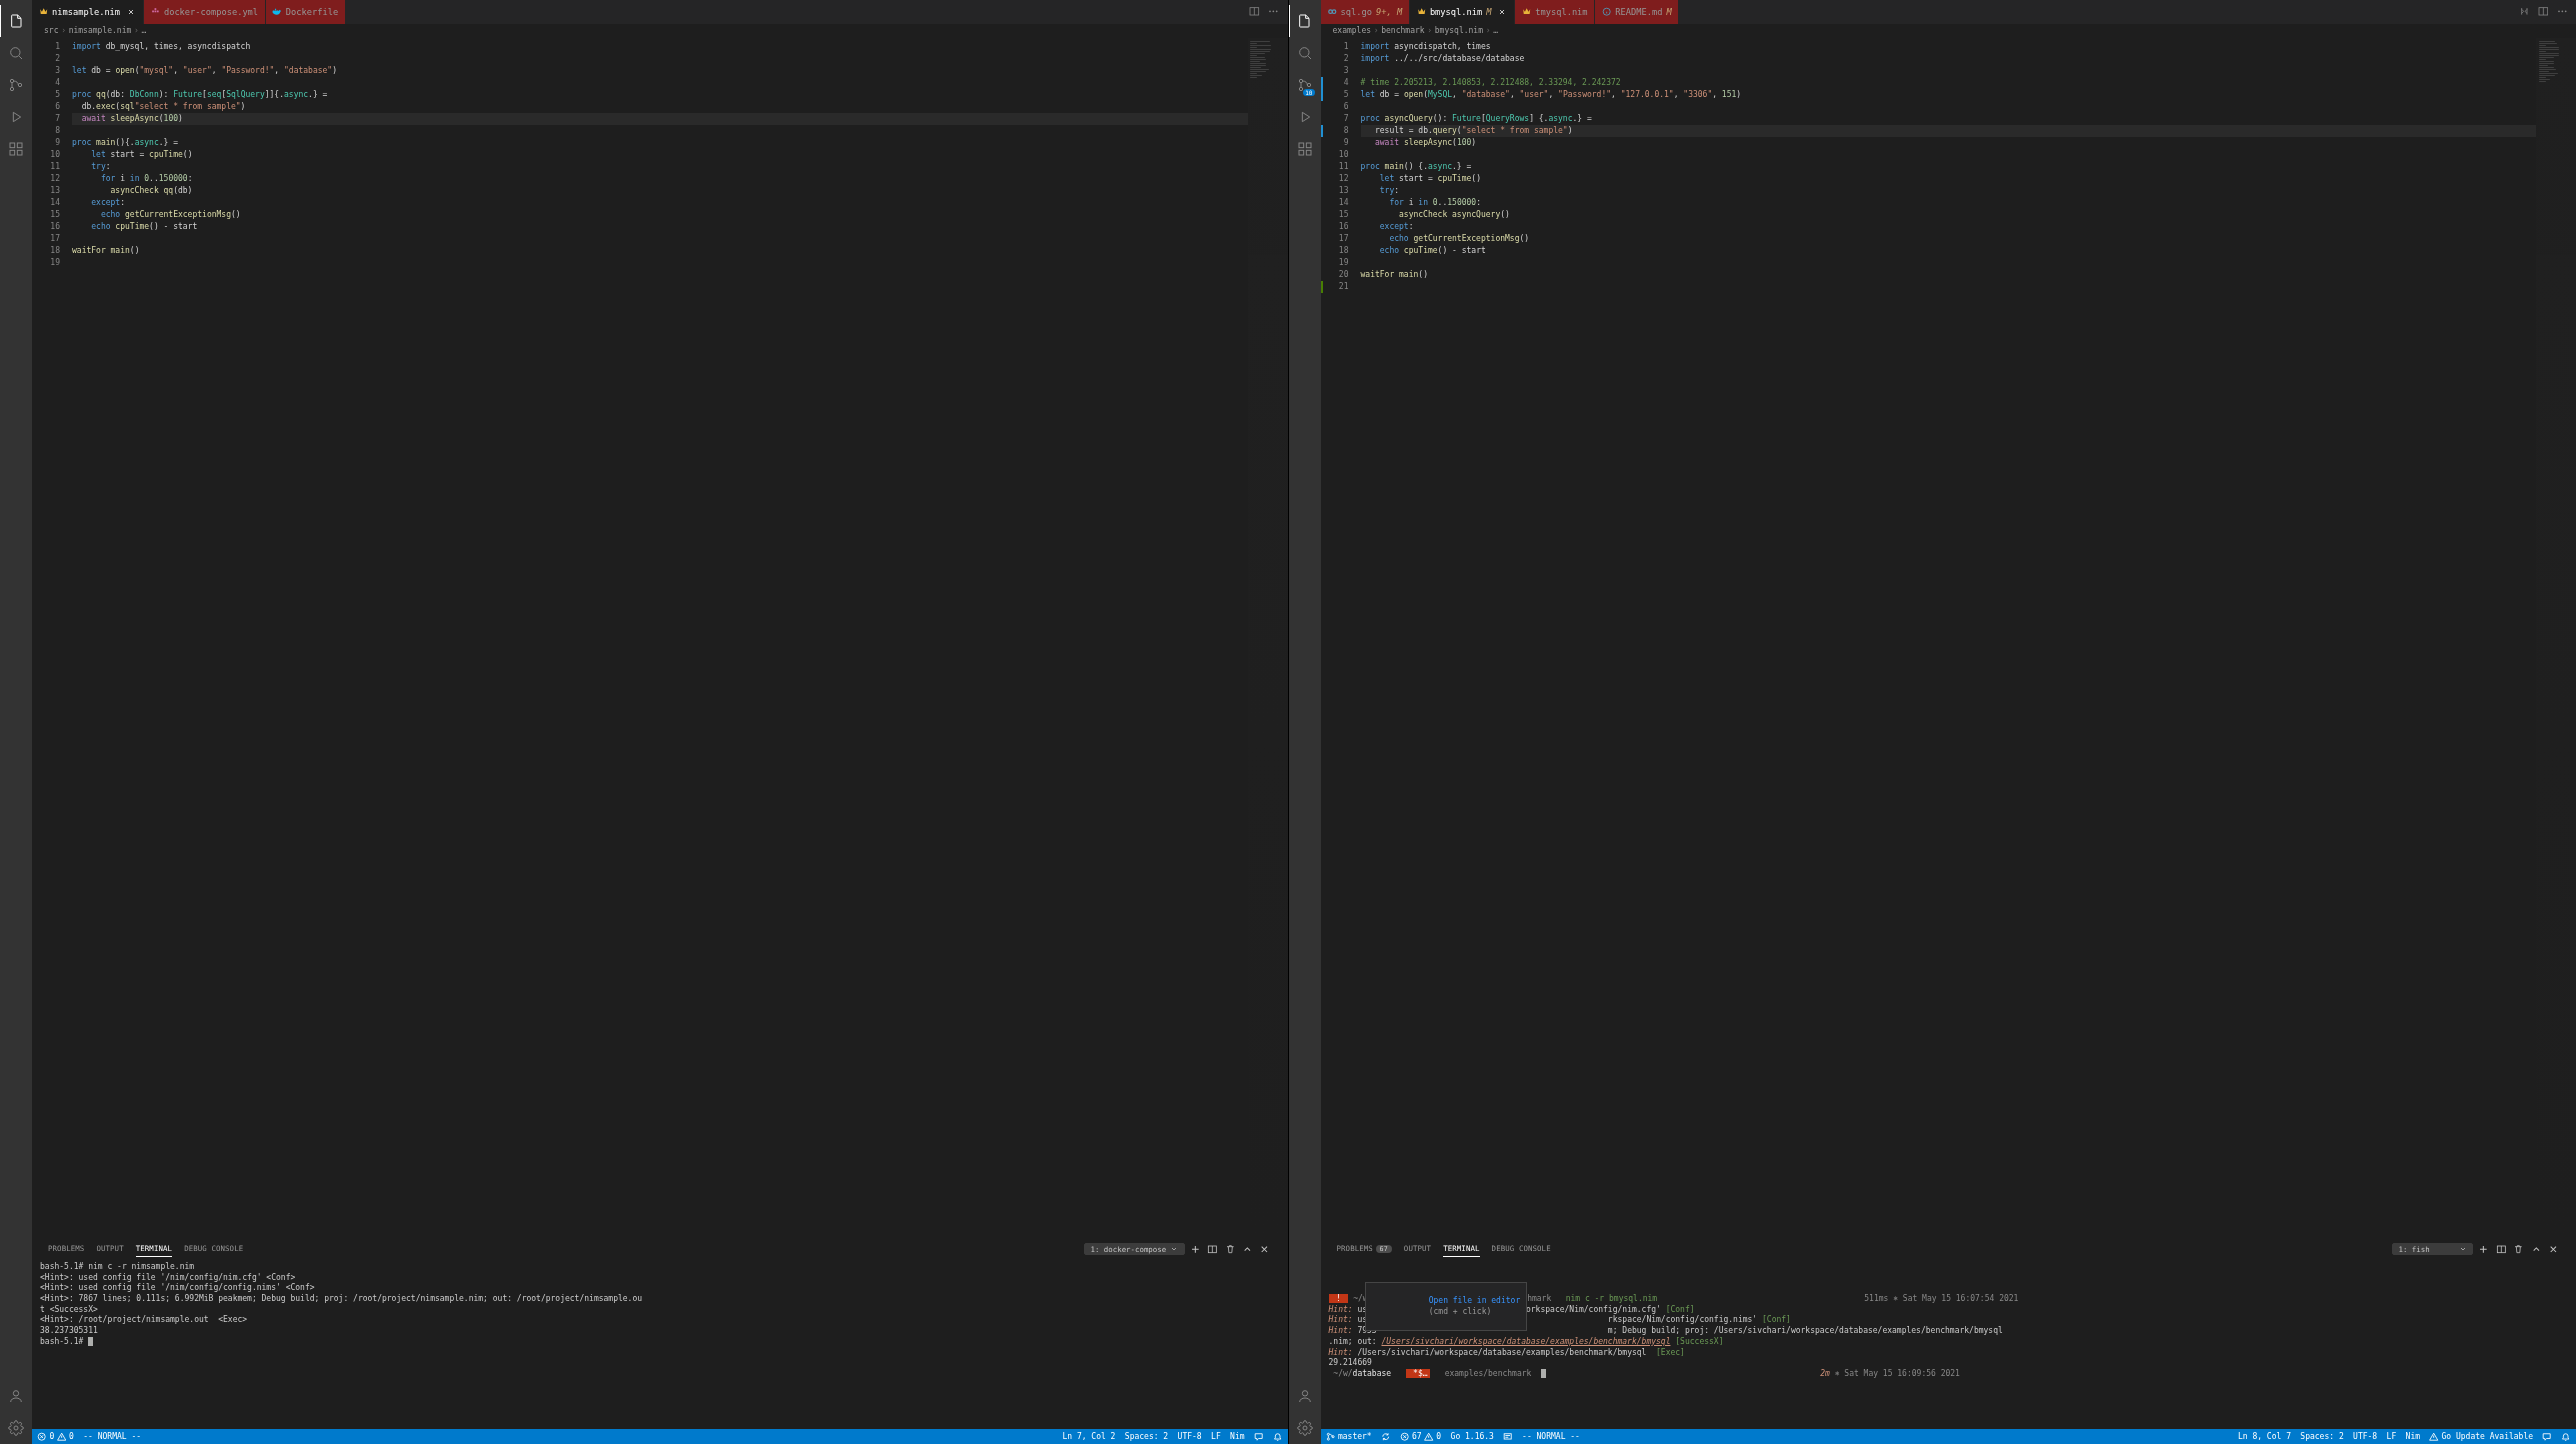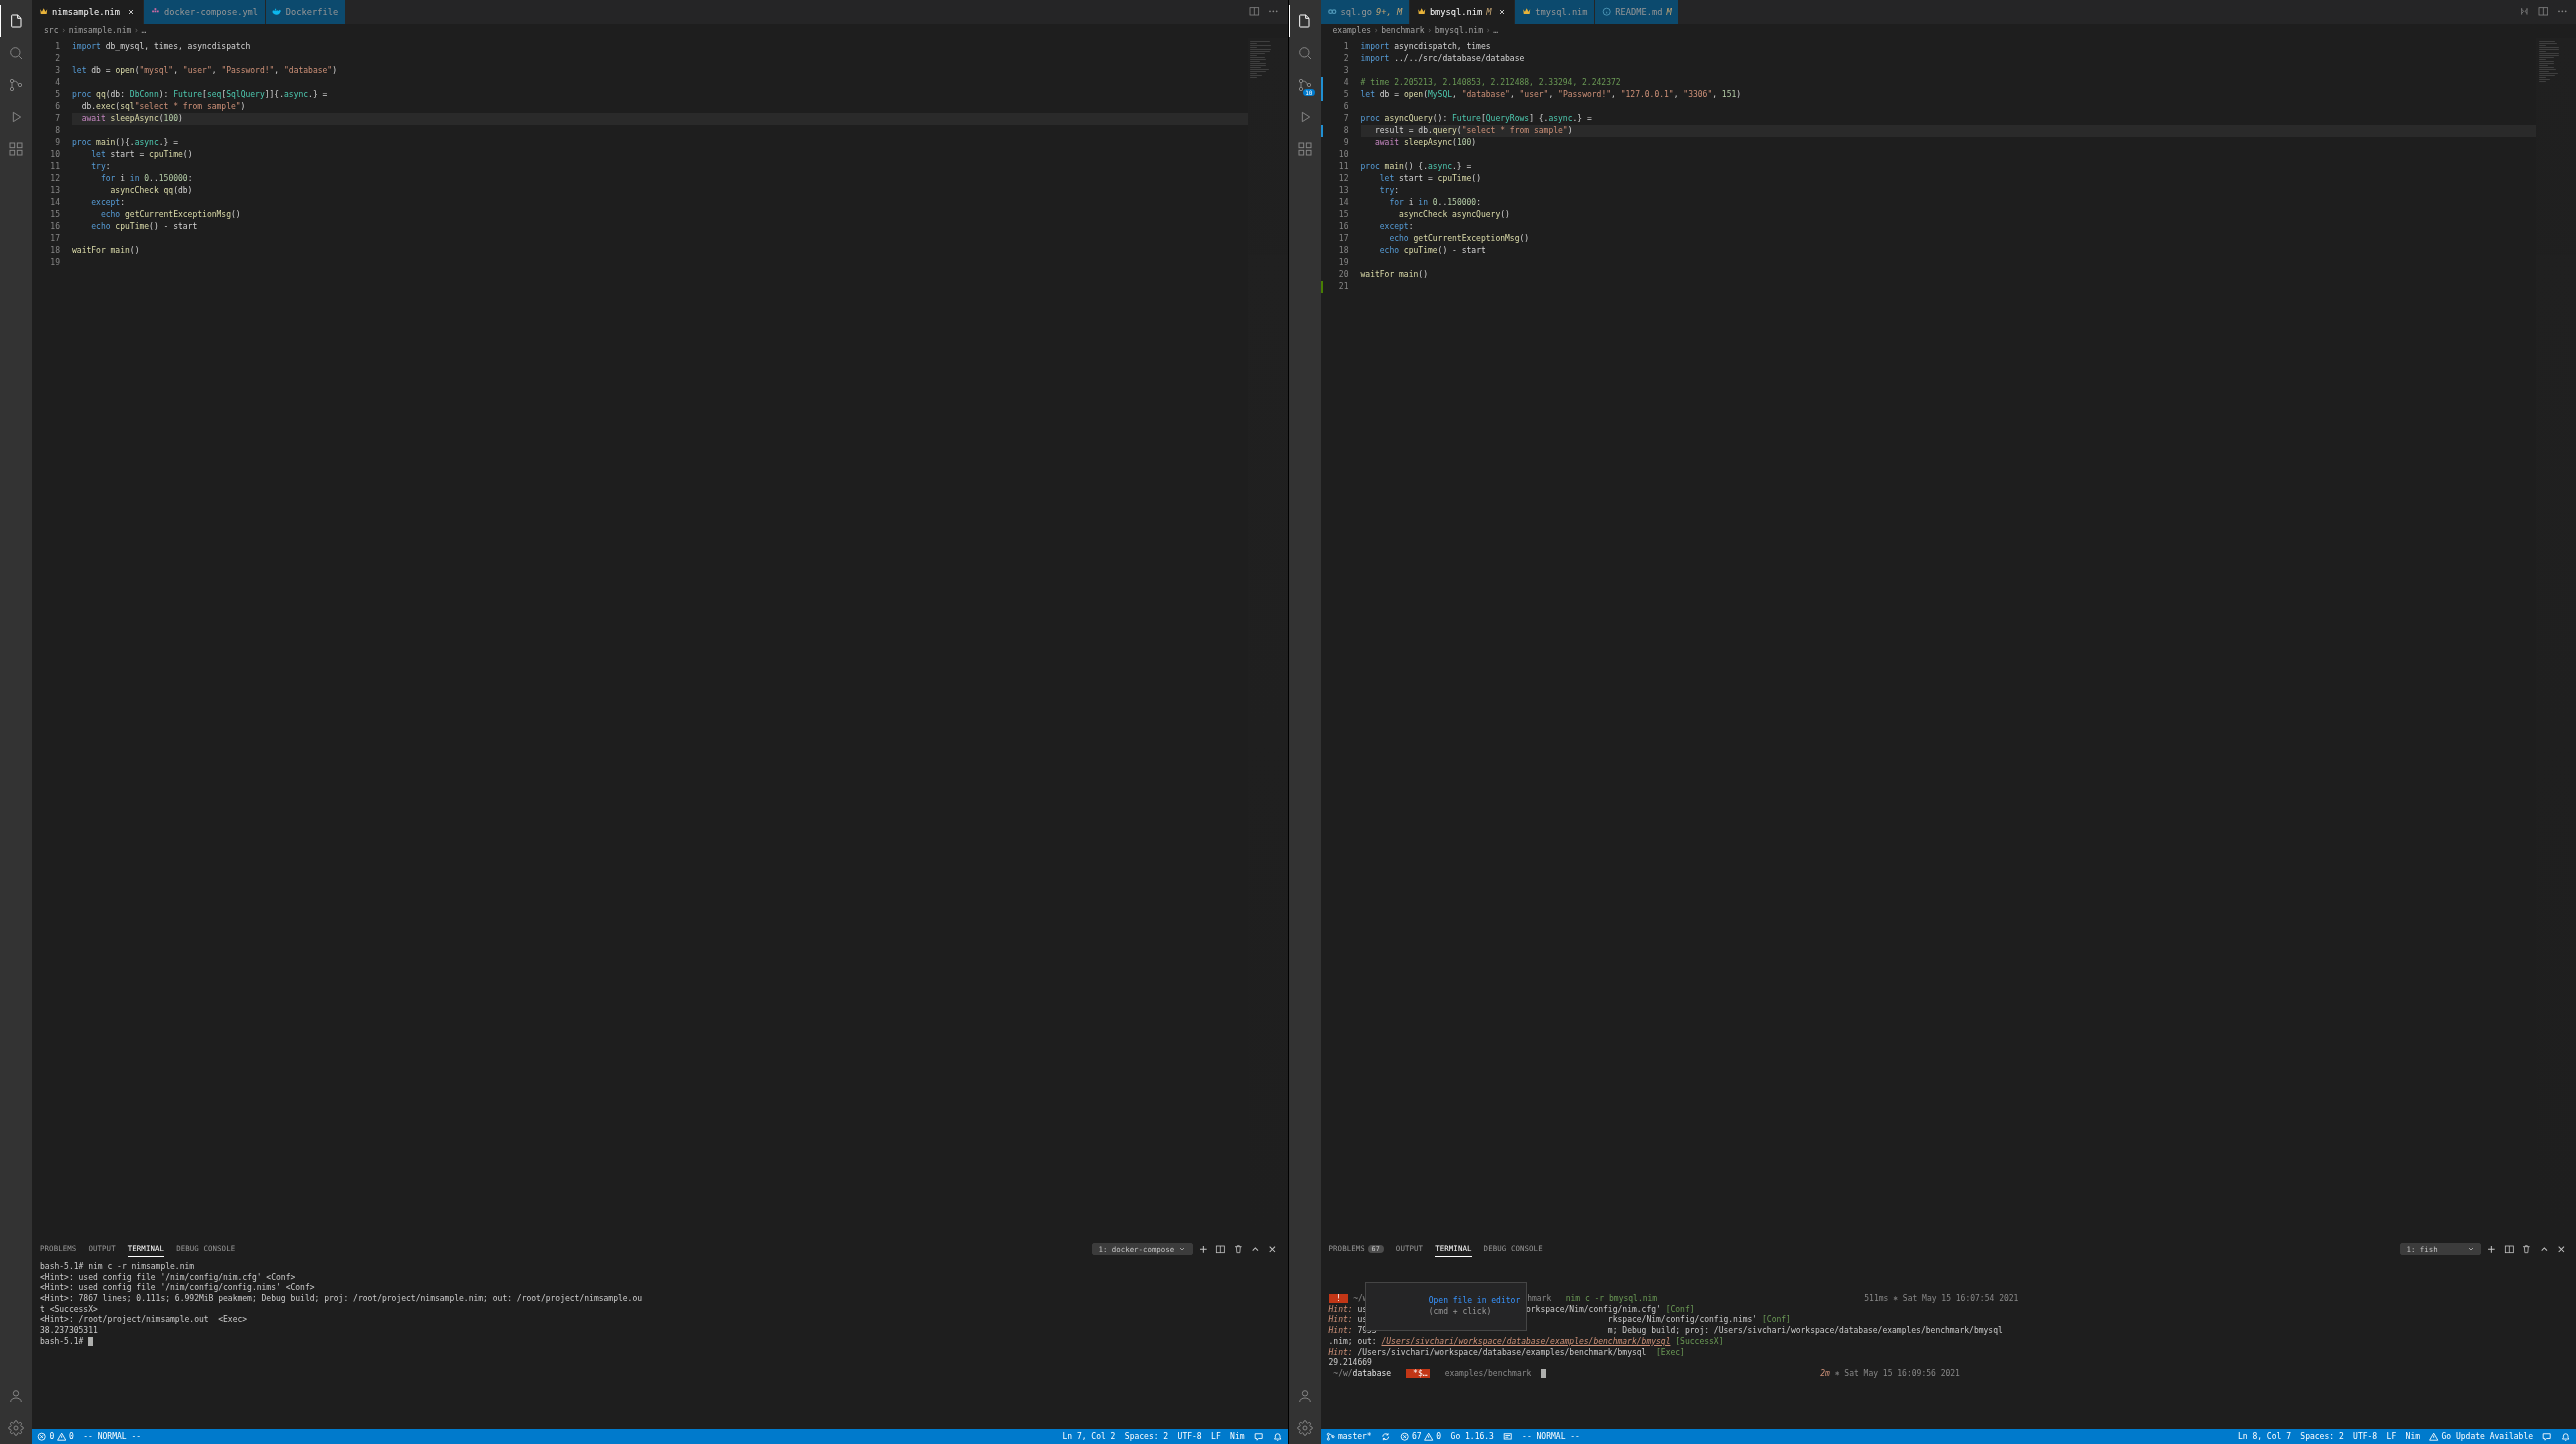--- a/index.html
+++ b/index.html
@@ -30,21 +30,21 @@
 .activity-icon {
   width: 32px; height: 32px; display:flex; align-items:center; justify-content:center;
   color: #858585; cursor: pointer; position:relative;
 }
 .activity-icon.active { color:#fff; border-left:1.3px solid #fff; }
 .activity-badge { position:absolute; bottom:5.4px; right:5.4px; background:#007acc; color:#fff; border-radius:5.4px; font-size:6px; padding:0 2.7px; }
 .tabs-bar { height: 23.5px; background:#252526; display:flex; align-items:center; justify-content:space-between; }
 .tabs-left { display:flex; height:100%; }
 .tab {
   display:flex; align-items:center; padding:0 6.7px; height:100%;
-  background:#0c4a6e; border-right:0.7px solid #252526; cursor:pointer;
+  background:#7f1d1d; border-right:0.7px solid #252526; cursor:pointer;
   color:#969696; font-size:8.7px;
 }
 .tab.active { background:#1e1e1e; color:#fff; }
 .tab .tab-icon { margin-right:4px; display:inline-flex; }
 .tab .tab-close { margin-left:5.4px; width:10.7px; height:10.7px; display:flex; align-items:center; justify-content:center; border-radius:2px; }
 .tab .tab-mod { margin-left:4px; color:#c5a573; font-style:italic; }
 .tabs-right { display:flex; align-items:center; gap:4px; padding-right:6.7px; color:#858585; }
 .tabs-right .ico { width:14.8px; height:14.8px; display:flex; align-items:center; justify-content:center; cursor:pointer; }
 .breadcrumbs { height:14.8px; background:#1e1e1e; display:flex; align-items:center; padding-left:12px; font-size:8px; color:#a0a0a0; }
 .breadcrumbs .crumb { display:flex; align-items:center; }
@@ -67,21 +67,21 @@
 .tok-op { color:#d4d4d4; }
 .tok-punct { color:#d4d4d4; }
 .tok-comment { color:#6a9955; }
 .tok-await { color:#c586c0; }
 .gutter-wrap { position:relative; }
 .line-marker { position:absolute; left:0; width:2px; height:12px; }
 .marker-blue { background:#2090d3; }
 .marker-green { background:#487e02; }
 
 .bottom-panel { height: 191px; background:#1e1e1e; display:flex; flex-direction:column; border-top:0.7px solid #1e1e1e; }
-.panel-tabs { height:20px; display:flex; align-items:center; justify-content:space-between; padding:0 8px; font-size:7.4px; }
+.panel-tabs { height:20px; display:flex; align-items:center; justify-content:space-between; padding:0 16px; font-size:7.4px; }
 .panel-tabs-left { display:flex; gap:12px; }
 .panel-tab { color:#969696; cursor:pointer; padding:2.7px 0; text-transform:uppercase; letter-spacing:0.1px; }
 .panel-tab.active { color:#fff; border-bottom:0.7px solid #fff; }
 .panel-tab .badge { background:#4d4d4d; color:#ccc; border-radius:5.4px; padding:0 4px; margin-left:2.7px; font-size:6.7px; }
 .panel-tabs-right { display:flex; align-items:center; gap:4px; color:#c5c5c5;text-align:right; }
 .panel-sel { display:flex; align-items:center; gap:4px; background:#3c3c3c; border:0.7px solid #3c3c3c; padding:0.7px 5.4px; border-radius:2px; font-size:7.4px; cursor:pointer; min-width:81px; justify-content:space-between; }
 .pico { width:13.4px; height:13.4px; display:flex; align-items:center; justify-content:center; cursor:pointer; }
 
 .terminal { flex:1; overflow:hidden; font-family:Menlo, Monaco, monospace; font-size:8px; line-height:10.7px; padding:2.7px 8px; white-space:pre-wrap; word-break:break-all; color:#cccccc; position:relative; }
 .t-orange { color:#ce9178;font-style:italic; }

